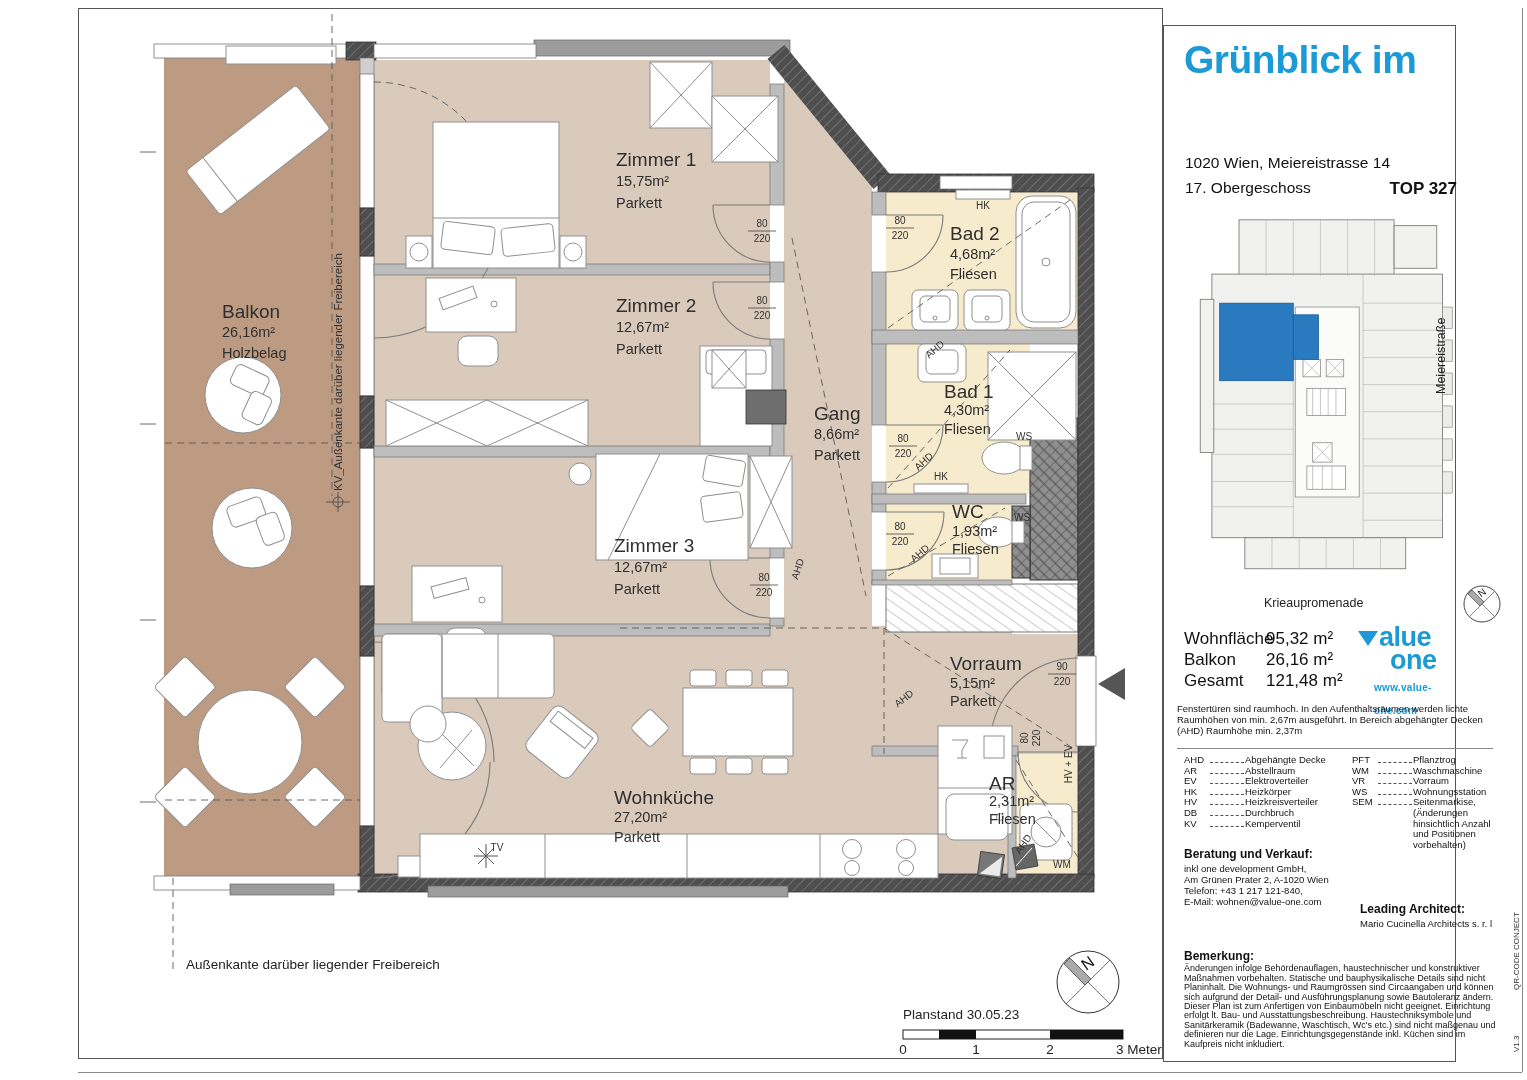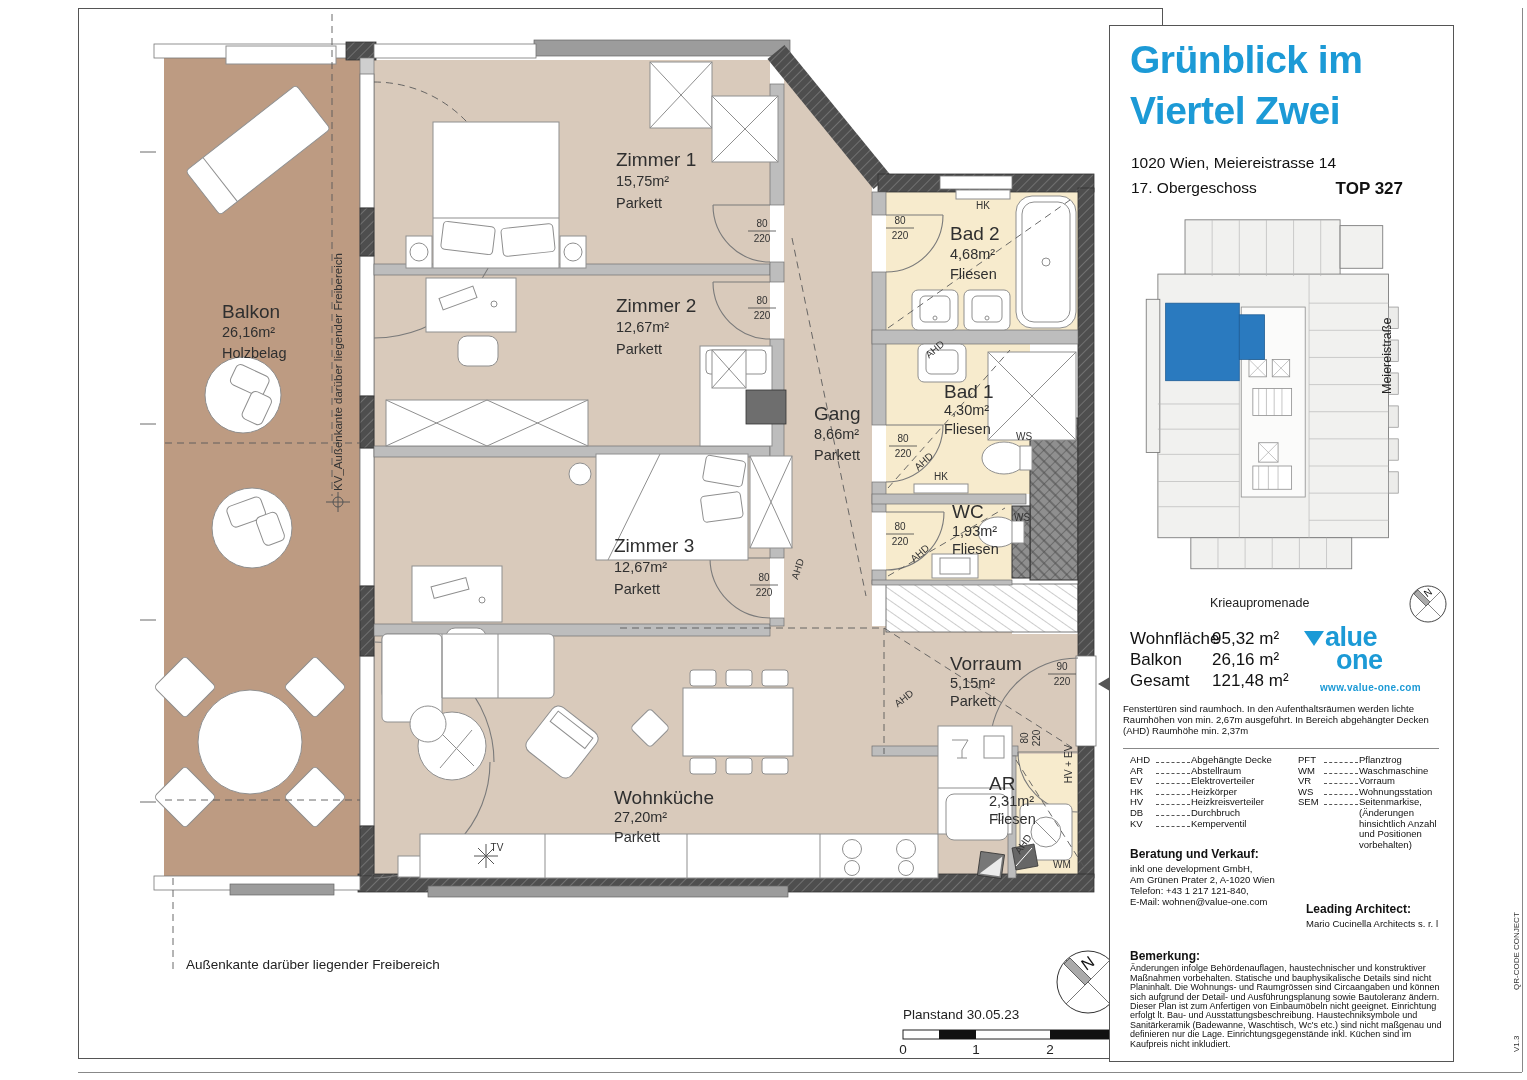--- a/index.html
+++ b/index.html
@@ -15,21 +15,21 @@
   .furnn{fill:none;stroke:#8f8f8f;stroke-width:1;}
   .arc{fill:none;stroke:#7a7a7a;stroke-width:1.1;}
   .dash{fill:none;stroke:#5a5a5a;stroke-width:.9;stroke-dasharray:7 5;}
   .dline{stroke:#444;stroke-width:.8;}
   .lbl{font-size:19px;fill:#2f2f2f;}
   .lbl2{font-size:14.5px;fill:#2f2f2f;}
   .sm{font-size:10px;fill:#333;}
   .sm2{font-size:11.5px;fill:#333;}
   .note-t{font-size:13.5px;fill:#222;}
   
-  .panel{position:absolute;left:1109px;top:25px;width:345px;height:1037px;
+  .panel{position:absolute;left:1163px;top:25px;width:293px;height:1037px;
          border:1.2px solid #555;background:#fff;box-sizing:border-box;}
   .sheet{position:absolute;left:78px;top:8px;width:1085px;height:1051px;
          border:1px solid #555;box-sizing:border-box;}
   .edge-r{position:absolute;left:1522px;top:8px;width:0;height:1064px;border-left:1px solid #888;}
   .edge-b{position:absolute;left:78px;top:1072px;width:1444px;height:0;border-top:1px solid #888;}
   .p-title{position:absolute;left:20px;top:8px;font-size:39px;font-weight:bold;
            color:#1c9ad6;line-height:51px;letter-spacing:-.5px;}
   .p-addr{position:absolute;left:21px;top:128px;font-size:15.5px;color:#111;}
   .p-floor{position:absolute;left:21px;top:153px;width:272px;font-size:15.5px;color:#111;display:flex;justify-content:space-between;}
   .p-top{font-weight:bold;font-size:17px;}
@@ -484,21 +484,20 @@
     <polygon points="-3,3 -24,-18 -18,-24 3,-3" fill="#aaa" stroke="#444" stroke-width=".8"></polygon>
     <g transform="rotate(-36)">
         <text x="5" y="-10" font-size="16" fill="#111">N</text>
       </g>
   </g>
 </svg>
 
 <div class="panel">
   <div class="p-title">
     <div>Grünblick im</div>
-    <div>Viertel Zwei</div>
   </div>
   <div class="p-addr">1020 Wien, Meiereistrasse 14</div>
   <div class="p-floor">
     <span>17. Obergeschoss</span>
     <span class="p-top">TOP 327</span>
   </div>
 
   <div class="mini">
     <svg width="280" height="378" viewBox="0 0 280 390">
       <g fill="#f1f1ef" stroke="#7a7a7a" stroke-width=".9">

